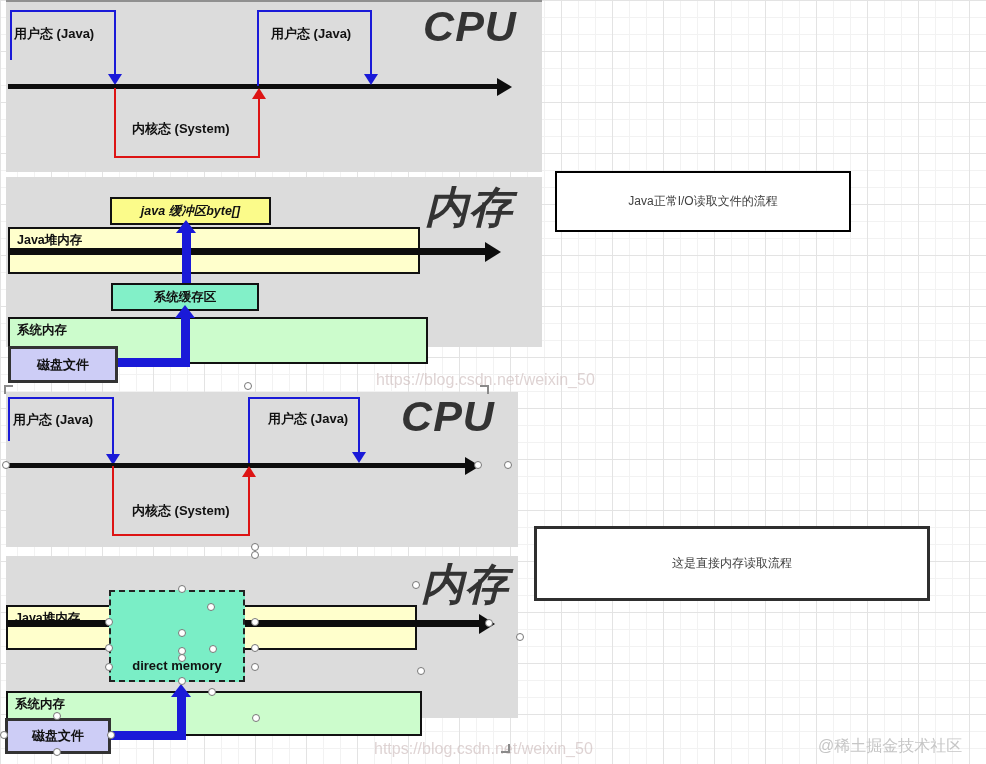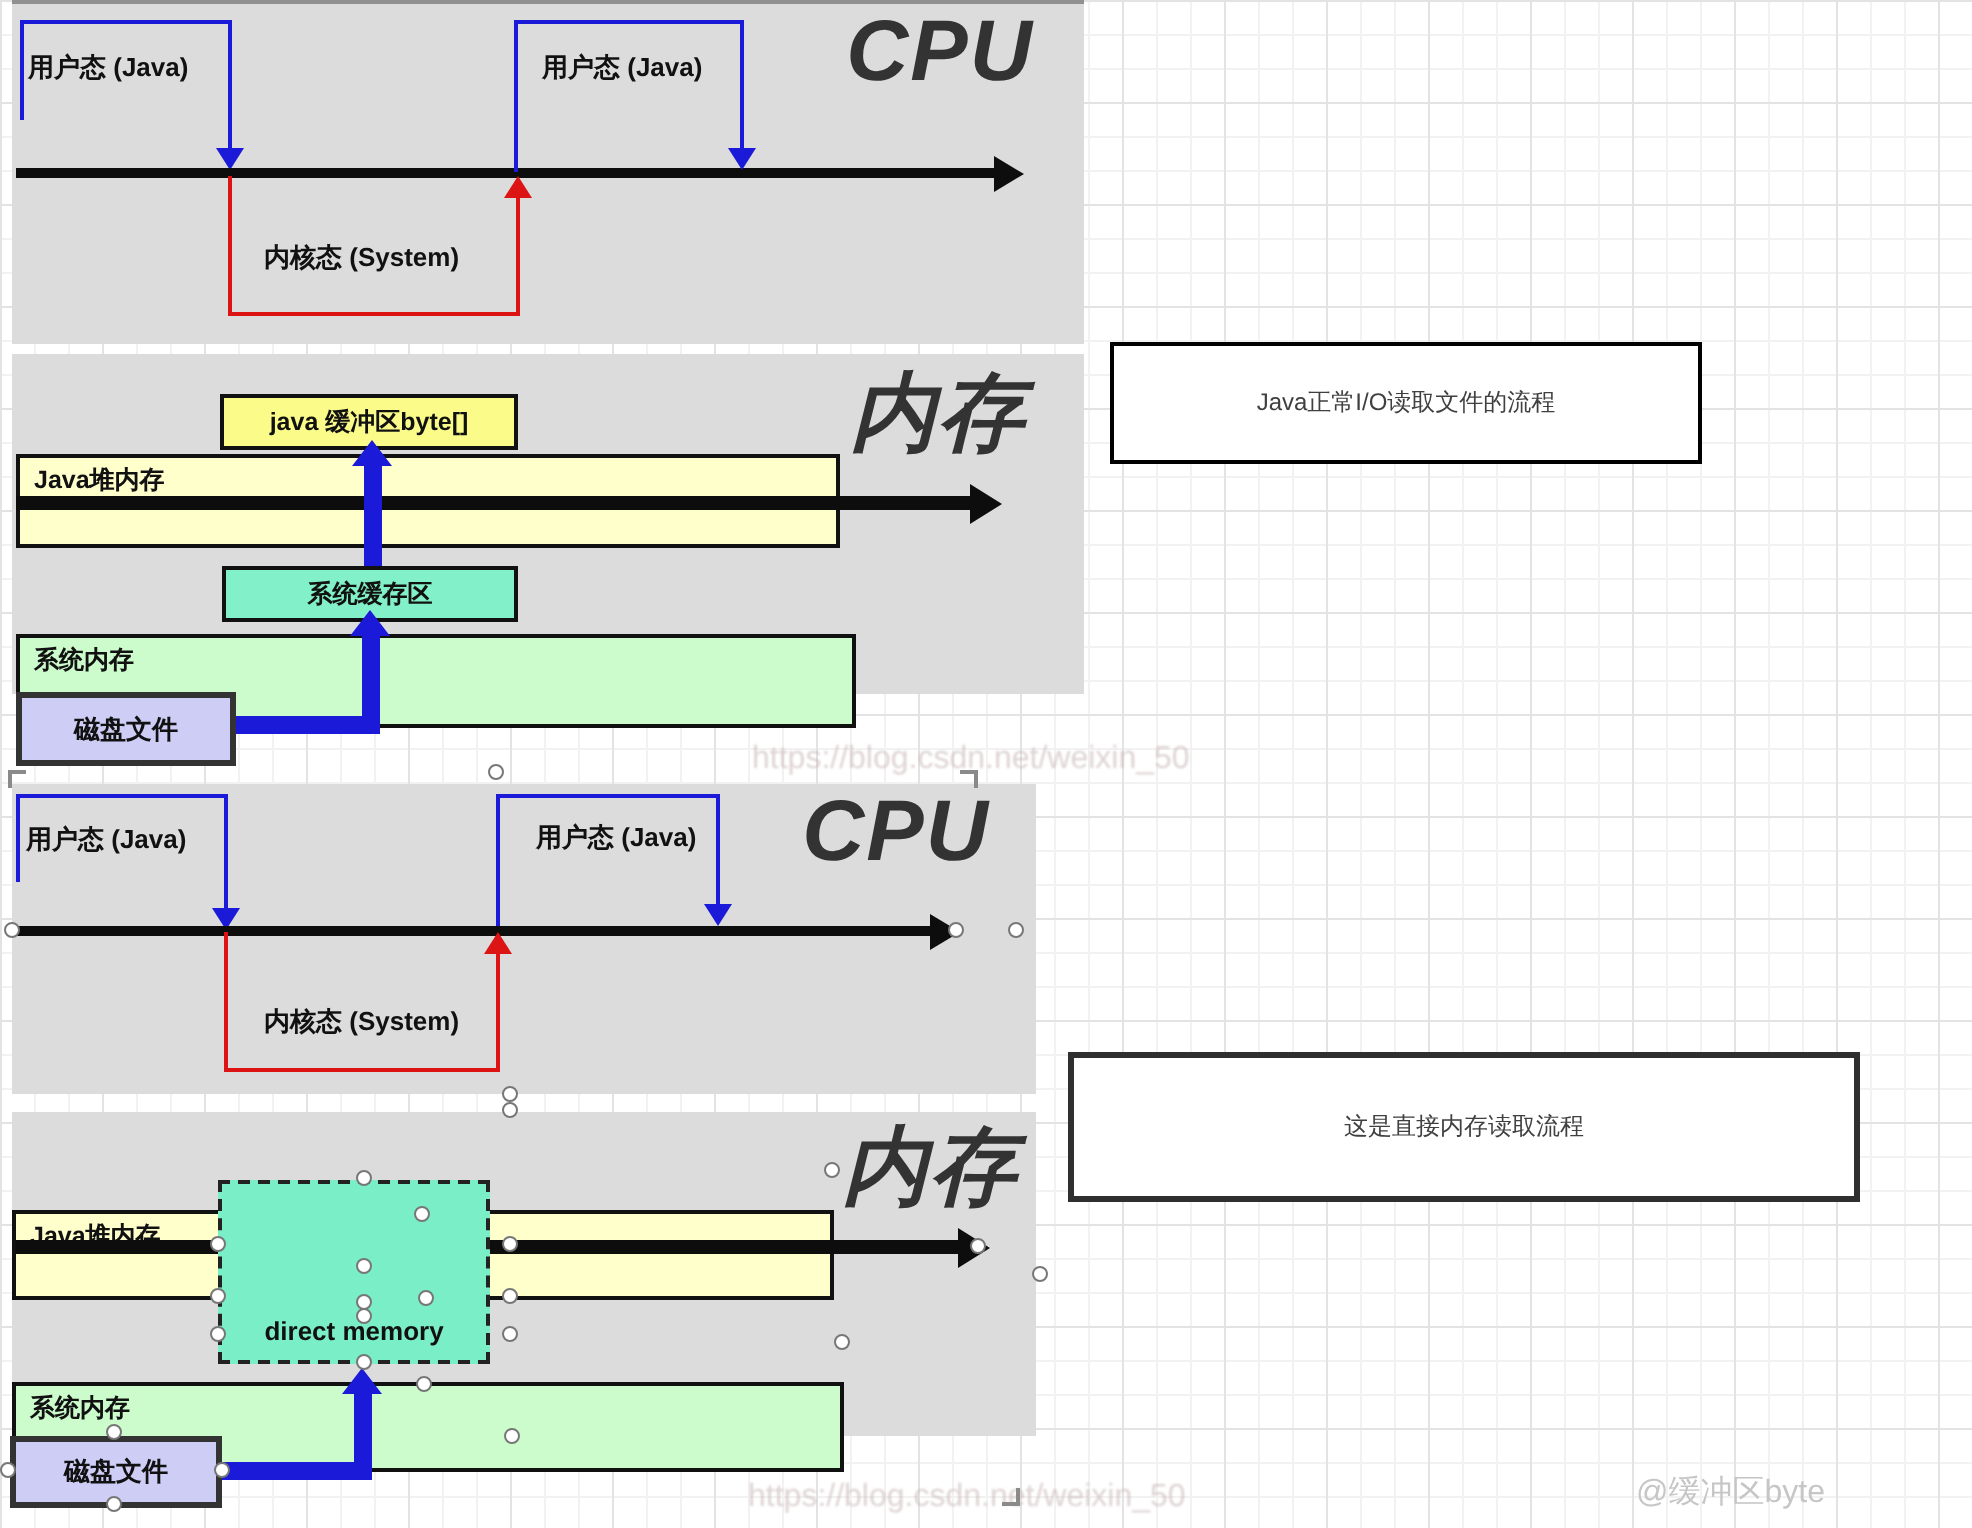--- a/index.html
+++ b/index.html
@@ -80,21 +80,21 @@
   </div>
   <div class="lbl" style="left:271px;top:25px;">用户态 (Java)</div>
 
   <div class="bigtitle" style="left:420px;top:5px;width:100px;">CPU</div>
 
   <div class="bigtitle" style="left:424px;top:186px;width:90px;">内存</div>
 
   <div class="bar" style="left:8px;top:185px;width:412px;height:47px;background:#ffffcc;">
     <span class="bar-lbl">Java堆内存</span>
   </div>
-  <div class="innerbox" style="left:110px;top:197px;width:149px;height:28px;background:#fbfb8a;">java 缓冲区byte[]</div>
+  <div class="innerbox" style="left:110px;top:197px;width:161px;height:28px;background:#fbfb8a;font-style:italic;">java 缓冲区byte[]</div>
 
   <div>
     <div class="seg black" style="left:8px;top:248px;width:478px;height:7px;"></div>
     <div class="ah right-black" style="left:485px;top:242px;border-top-width:10px;border-bottom-width:10px;border-left-width:16px;"></div>
   </div>
 
   <div class="bar" style="left:8px;top:275px;width:420px;height:47px;background:#ccfccc;">
     <span class="bar-lbl">系统内存</span>
   </div>
   <div class="innerbox" style="left:111px;top:283px;width:148px;height:28px;background:#82f0c8;">系统缓存区</div>
@@ -206,15 +206,15 @@
   <div class="hdl" style="left:57px;top:716px;"></div>
   <div class="hdl" style="left:111px;top:735px;"></div>
   <div class="hdl" style="left:4px;top:735px;"></div>
   <div class="hdl" style="left:57px;top:752px;"></div>
   <div class="corner br" style="left:501px;top:744px;"></div>
 
   <div class="wm" style="left:374px;top:740px;">https://blog.csdn.net/weixin_50</div>
 
   <div class="annobox" style="left:534px;top:526px;width:396px;height:75px;border:3px solid #2f2f2f;">这是直接内存读取流程</div>
 
-  <div class="wm-juejin" style="left:818px;top:736px;">@缓冲区byte</div>
+  <div class="wm-juejin" style="left:818px;top:736px;">@稀土掘金技术社区</div>
 
 </div>
 
 </body></html>

